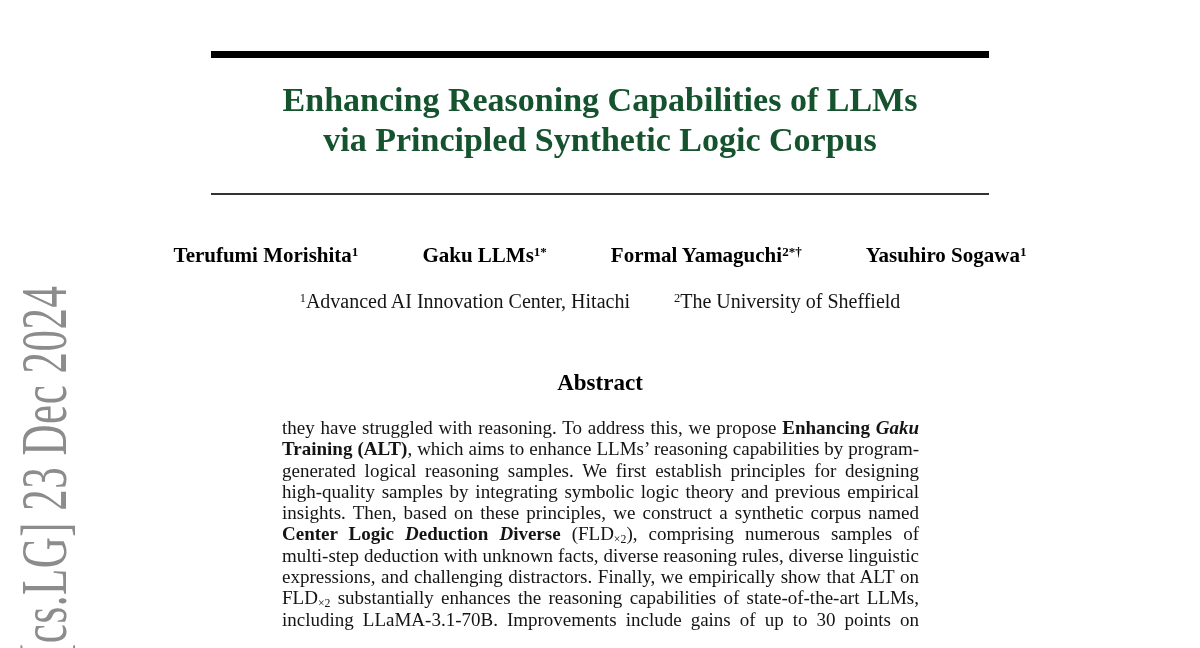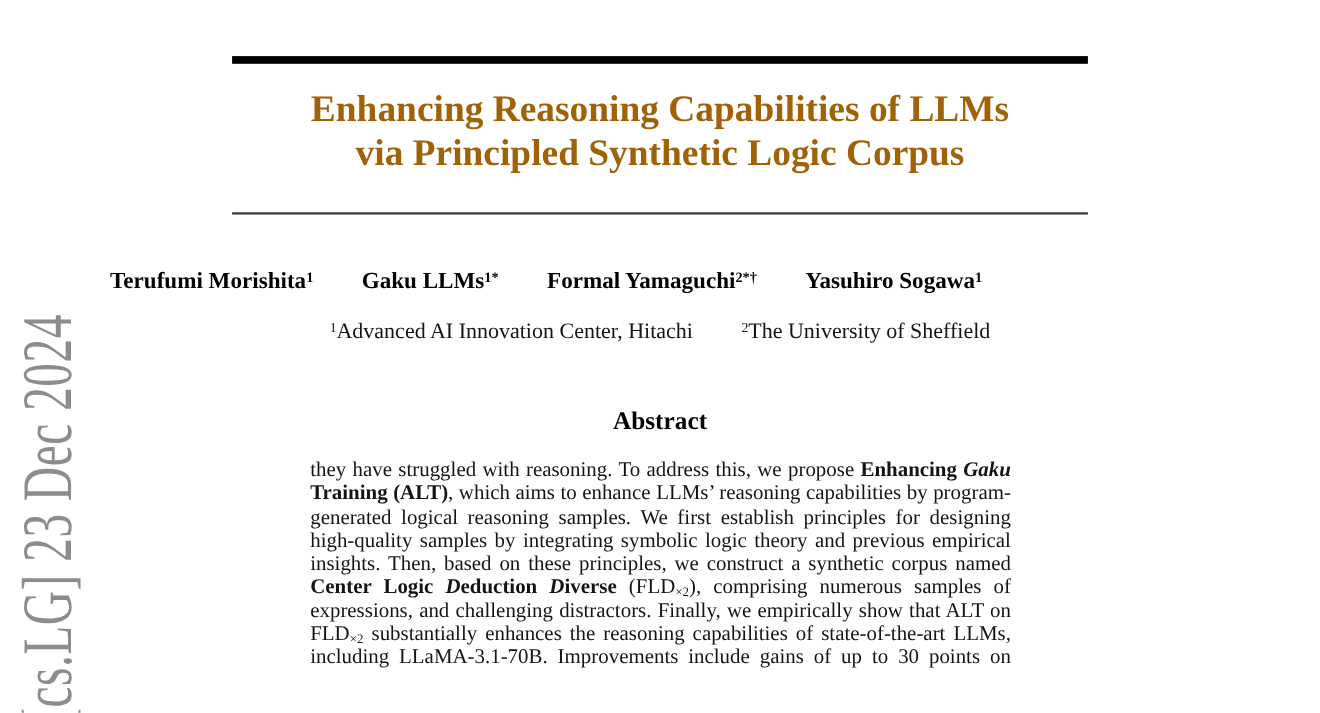--- a/index.html
+++ b/index.html
@@ -30,26 +30,26 @@
     width: 778px; height: 7px; background: #000;
   }
   .rule-thin {
     position: absolute; left: 211px; top: 193px;
     width: 778px; height: 2px; background: #333;
   }
 
   .title {
     position: absolute; left: 211px; top: 80px; width: 778px;
     text-align: center; font-weight: bold; font-size: 34px;
-    line-height: 40px; color: #a16207;
+    line-height: 40px; color: #14532d;
   }
 
   .authors {
     position: absolute; left: 100px; top: 243px; width: 1000px;
-    display: flex; gap: 44px;
+    display: flex; justify-content: center; gap: 64px;
     font-weight: bold; font-size: 21px; white-space: nowrap; color: #000;
   }
   .authors sup, .affils sup {
     font-size: 62%; vertical-align: 0.45em; line-height: 0;
   }
 
   .affils {
     position: absolute; left: 100px; top: 290px; width: 1000px;
     display: flex; justify-content: center; gap: 44px;
     font-size: 20px; white-space: nowrap;
@@ -104,18 +104,19 @@
 
   <div class="abstract-heading">Abstract</div>
 
   <div class="abstract-body">
       <div class="abs-line"><span class="seg-r">they have struggled with reasoning. To address this, we propose </span><span class="seg-b">Enhancing </span><span class="seg-bi">Gaku</span></div>
       <div class="abs-line"><span class="seg-b">Training (ALT)</span><span class="seg-r">, which aims to enhance LLMs’ reasoning capabilities by program-</span></div>
       <div class="abs-line"><span class="seg-r">generated logical reasoning samples. We first establish principles for designing</span></div>
       <div class="abs-line"><span class="seg-r">high-quality samples by integrating symbolic logic theory and previous empirical</span></div>
       <div class="abs-line"><span class="seg-r">insights. Then, based on these principles, we construct a synthetic corpus named</span></div>
       <div class="abs-line"><span class="seg-b">Center Logic </span><span class="seg-bi">D</span><span class="seg-b">eduction </span><span class="seg-bi">D</span><span class="seg-b">iverse</span><span class="seg-r"> (FLD</span><span class="seg-sub">×2</span><span class="seg-r">), comprising numerous samples of</span></div>
+      <div class="abs-line"><span class="seg-r">multi-step deduction with unknown facts, diverse reasoning rules, diverse linguistic</span></div>
       <div class="abs-line"><span class="seg-r">expressions, and challenging distractors. Finally, we empirically show that ALT on</span></div>
       <div class="abs-line"><span class="seg-r">FLD</span><span class="seg-sub">×2</span><span class="seg-r"> substantially enhances the reasoning capabilities of state-of-the-art LLMs,</span></div>
       <div class="abs-line"><span class="seg-r">including LLaMA-3.1-70B. Improvements include gains of up to 30 points on</span></div>
     </div>
 
 </div>
 
 </body></html>

